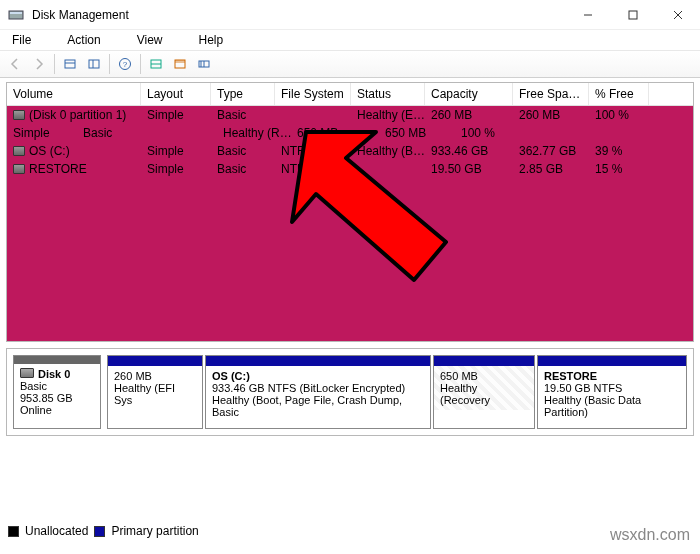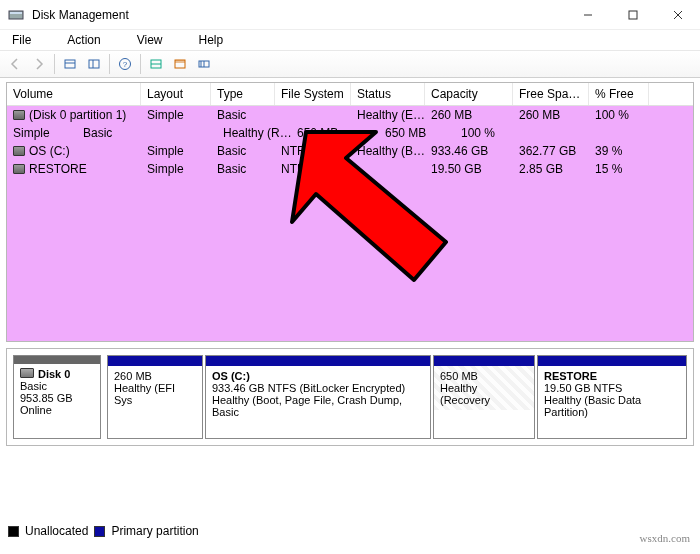--- a/index.html
+++ b/index.html
@@ -18,59 +18,59 @@
   .menubar { height: 20px; display: flex; align-items: center; padding: 0 4px; gap: 20px; }
   .menuitem { padding: 2px 8px; }
 
   
   .toolbar { height: 28px; display: flex; align-items: center; padding: 0 4px; gap: 2px; border-top: 1px solid #e8e8e8; border-bottom: 1px solid #d0d0d0; background: linear-gradient(#fff, #f6f6f6); }
   .tbtn { width: 22px; height: 22px; display: flex; align-items: center; justify-content: center; border: 1px solid transparent; border-radius: 2px; }
   .tbtn.disabled { opacity: .35; }
   .tsep { width: 1px; height: 20px; background: #d0d0d0; margin: 0 2px; }
 
   
-  .listpane { border: 1px solid #b8b8b8; margin: 4px 6px 0 6px; height: 260px; overflow: hidden; background: #f0abfc; }
+  .listpane { border: 1px solid #b8b8b8; margin: 4px 6px 0 6px; height: 260px; overflow: hidden; background: #be185d; }
   .listhead, .listrow { display: flex; }
   .listhead { background: #fff; border-bottom: 1px solid #e0e0e0; }
   .listhead .cell { padding: 4px 6px; border-right: 1px solid #e8e8e8; font-weight: 400; }
   .listrow .cell { padding: 2px 6px; white-space: nowrap; overflow: hidden; text-overflow: clip; }
   .c-vol { width: 134px; }
   .c-lay { width: 70px; }
   .c-typ { width: 64px; }
   .c-fs  { width: 76px; }
   .c-sta { width: 74px; }
   .c-cap { width: 88px; }
   .c-free{ width: 76px; }
   .c-pct { width: 60px; }
 
   .volicon { display:inline-block; width: 12px; height: 10px; margin-right: 4px; vertical-align: -1px; background: linear-gradient(#999, #666); border:1px solid #333; border-radius:1px; }
 
   
-  .diskpane { border: 1px solid #b8b8b8; margin: 6px 6px 0 6px; height: 98px; display: flex; background: #fff; justify-content: center; }
+  .diskpane { border: 1px solid #b8b8b8; margin: 6px 6px 0 6px; height: 88px; display: flex; background: #fff; justify-content: center; }
   .diskinfo { width: 88px; border: 1px solid #888; margin: 6px; padding: 4px 6px; display:flex; flex-direction:column; font-size:11px; }
   .diskinfo .headstrip { height: 8px; background: #666; margin: -4px -6px 4px -6px; }
   .diskinfo .diskicon { display:inline-block; width: 14px; height: 10px; margin-right:4px; background: linear-gradient(#aaa,#777); border:1px solid #333; border-radius:1px; }
   .diskparts { flex: 1; display: flex; margin: 6px 6px 6px 0; gap: 2px; }
   .part { border: 1px solid #888; display:flex; flex-direction:column; font-size: 11px; }
   .part .pbar { height: 10px; background: #0a0aa0; }
   .part .pbody { padding: 4px 6px; overflow: hidden; }
   .part.hatch .pbody { background: repeating-linear-gradient(45deg, #f3f3f3 0 4px, #fdfdfd 4px 8px); }
   .p0 { width: 96px; }
   .p1 { flex: 1; }
   .p2 { width: 102px; }
   .p3 { width: 150px; }
 
   
   .legend { position: absolute; bottom: 16px; left: 8px; display: flex; align-items: center; gap: 6px; font-size: 12px; }
   .legend .sw { width: 11px; height: 11px; border:1px solid #333; }
   .legend .sw.black { background: #000; }
   .legend .sw.blue { background: #0a0aa0; }
 
   
-  .wm { position: absolute; bottom: 10px; right: 10px; font-size: 11px; color: #888; font-family: Liberation Serif, serif; margin-left: 40px; }
+  .wm { position: absolute; bottom: 10px; right: 10px; font-size: 16px; color: #888; font-family: Liberation Sans, sans-serif; margin-left: 40px; }
 
   
   .arrow { position: absolute; left: 286px; top: 122px; pointer-events:none; }
 </style>
 </head>
 <body>
 
 <div class="titlebar">
   <svg class="appicon" viewBox="0 0 16 16">
     <rect x="1" y="4" width="14" height="8" fill="#9aa" stroke="#445" stroke-width="1"></rect>

